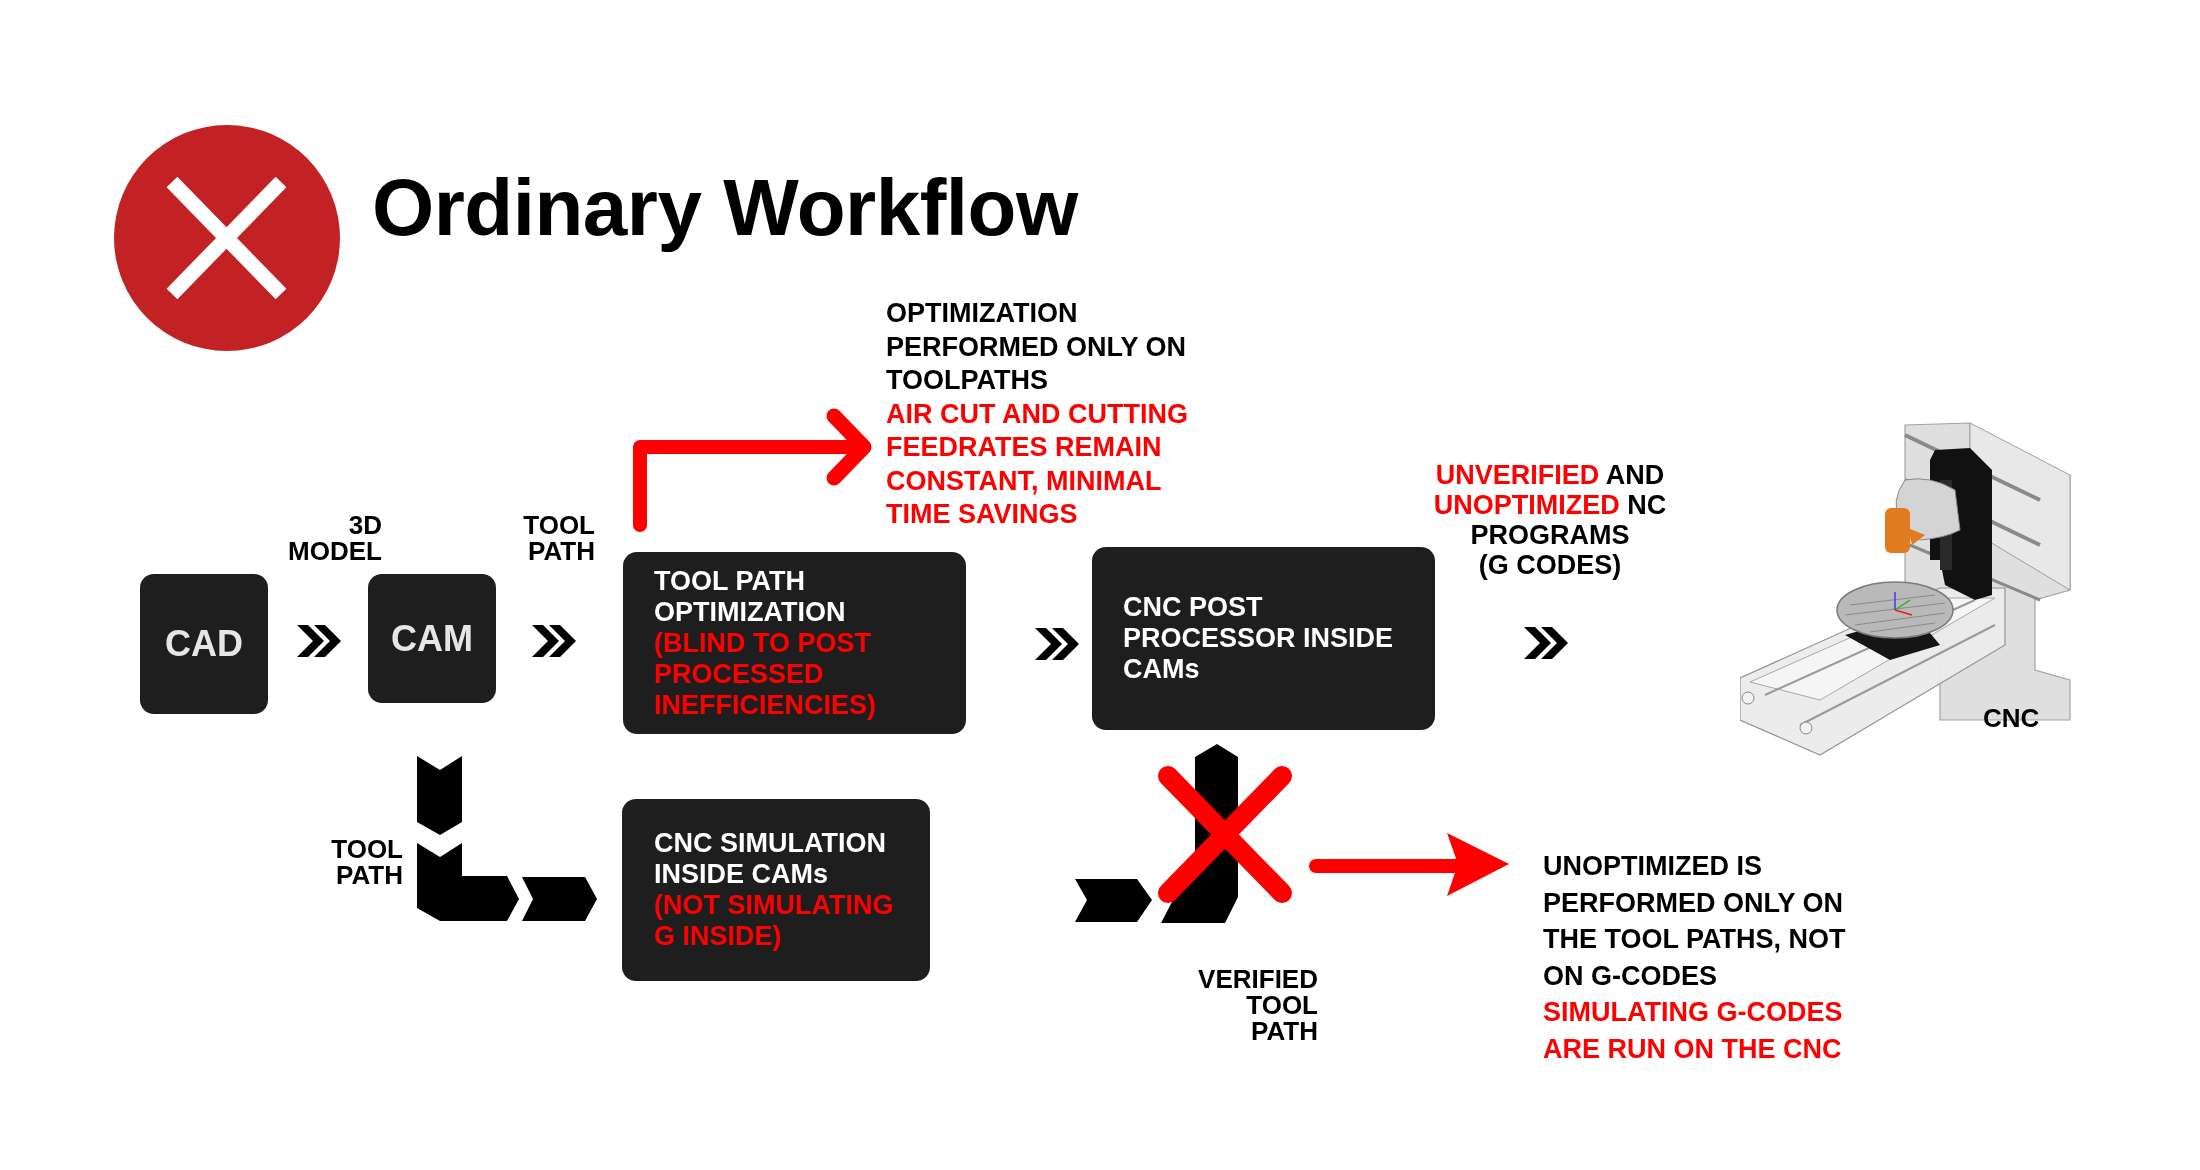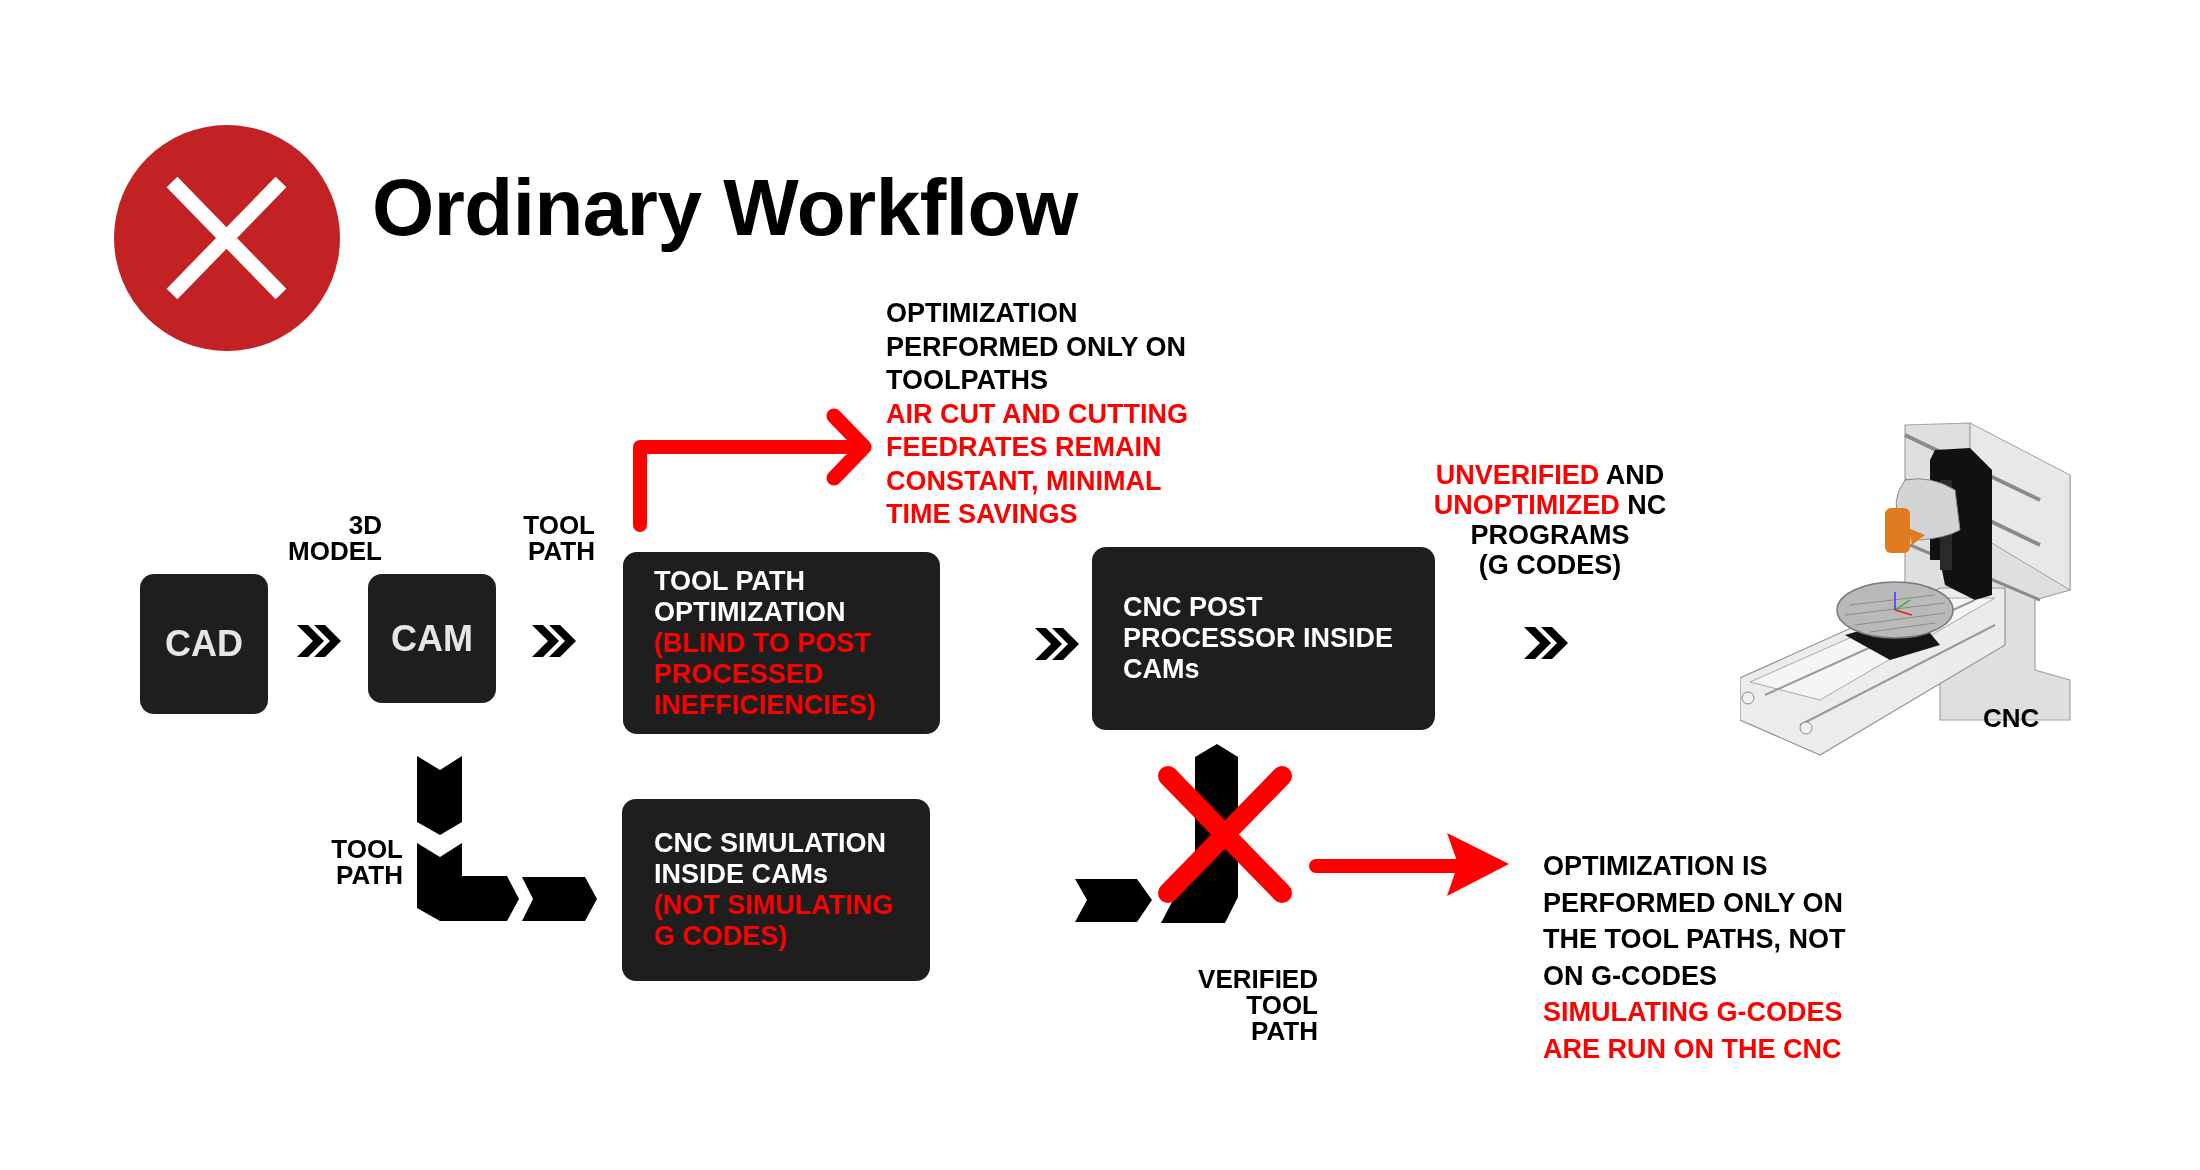--- a/index.html
+++ b/index.html
@@ -89,60 +89,60 @@
   <div>PATH</div>
 </div>
 
 <div class="box sq" style="left:140px;top:574px;width:128px;height:140px;">
   <span>CAD</span>
 </div>
 <div class="box sq" style="left:368px;top:574px;width:128px;height:129px;">
   <span>CAM</span>
 </div>
 
-<div class="box card" style="left:623px;top:552px;width:317px;height:182px;">
+<div class="box card" style="left:623px;top:552px;width:343px;height:182px;">
   <span>TOOL PATH</span>
   <span>OPTIMIZATION</span>
   <span class="red">(BLIND TO POST</span>
   <span class="red">PROCESSED</span>
   <span class="red">INEFFICIENCIES)</span>
 </div>
 
 <div class="box card" style="left:1092px;top:547px;width:343px;height:183px;padding-left:31px;">
   <span>CNC POST</span>
   <span>PROCESSOR INSIDE</span>
   <span>CAMs</span>
 </div>
 
 <div class="box card" style="left:622px;top:799px;width:308px;height:182px;padding-left:32px;">
   <span>CNC SIMULATION</span>
   <span>INSIDE CAMs</span>
   <span class="red">(NOT SIMULATING</span>
-  <span class="red">G CODES)</span>
+  <span class="red">G INSIDE)</span>
 </div>
 
 <div class="para" style="left:886px;top:297px;">
   <span>OPTIMIZATION</span>
   <span>PERFORMED ONLY ON</span>
   <span>TOOLPATHS</span>
   <span class="red">AIR CUT AND CUTTING</span>
   <span class="red">FEEDRATES REMAIN</span>
   <span class="red">CONSTANT, MINIMAL</span>
   <span class="red">TIME SAVINGS</span>
 </div>
 
 <div class="para" style="left:1420px;top:460px;width:260px;text-align:center;line-height:30px;">
   <span><b class="red">UNVERIFIED</b><b style="white-space:pre;"> AND</b></span>
   <span><b class="red">UNOPTIMIZED</b><b style="white-space:pre;"> NC</b></span>
   <span>PROGRAMS</span>
   <span>(G CODES)</span>
 </div>
 
 <div class="para" style="left:1543px;top:848px;line-height:36.5px;">
-  <span>OPTIMIZATION IS</span>
+  <span>UNOPTIMIZED IS</span>
   <span>PERFORMED ONLY ON</span>
   <span>THE TOOL PATHS, NOT</span>
   <span>ON G-CODES</span>
   <span class="red">SIMULATING G-CODES</span>
   <span class="red">ARE RUN ON THE CNC</span>
 </div>
 
 <svg class="abs" style="left:1740px;top:420px;" width="340" height="345" viewBox="0 0 340 345">
 
   <polygon points="165,5 230,3 230,55 330,55 330,170 295,180 295,250 330,260 330,300 200,300 200,230 165,200" fill="#dcdcdc" stroke="#9a9a9a" stroke-width="1.2" opacity="0.9"></polygon>

